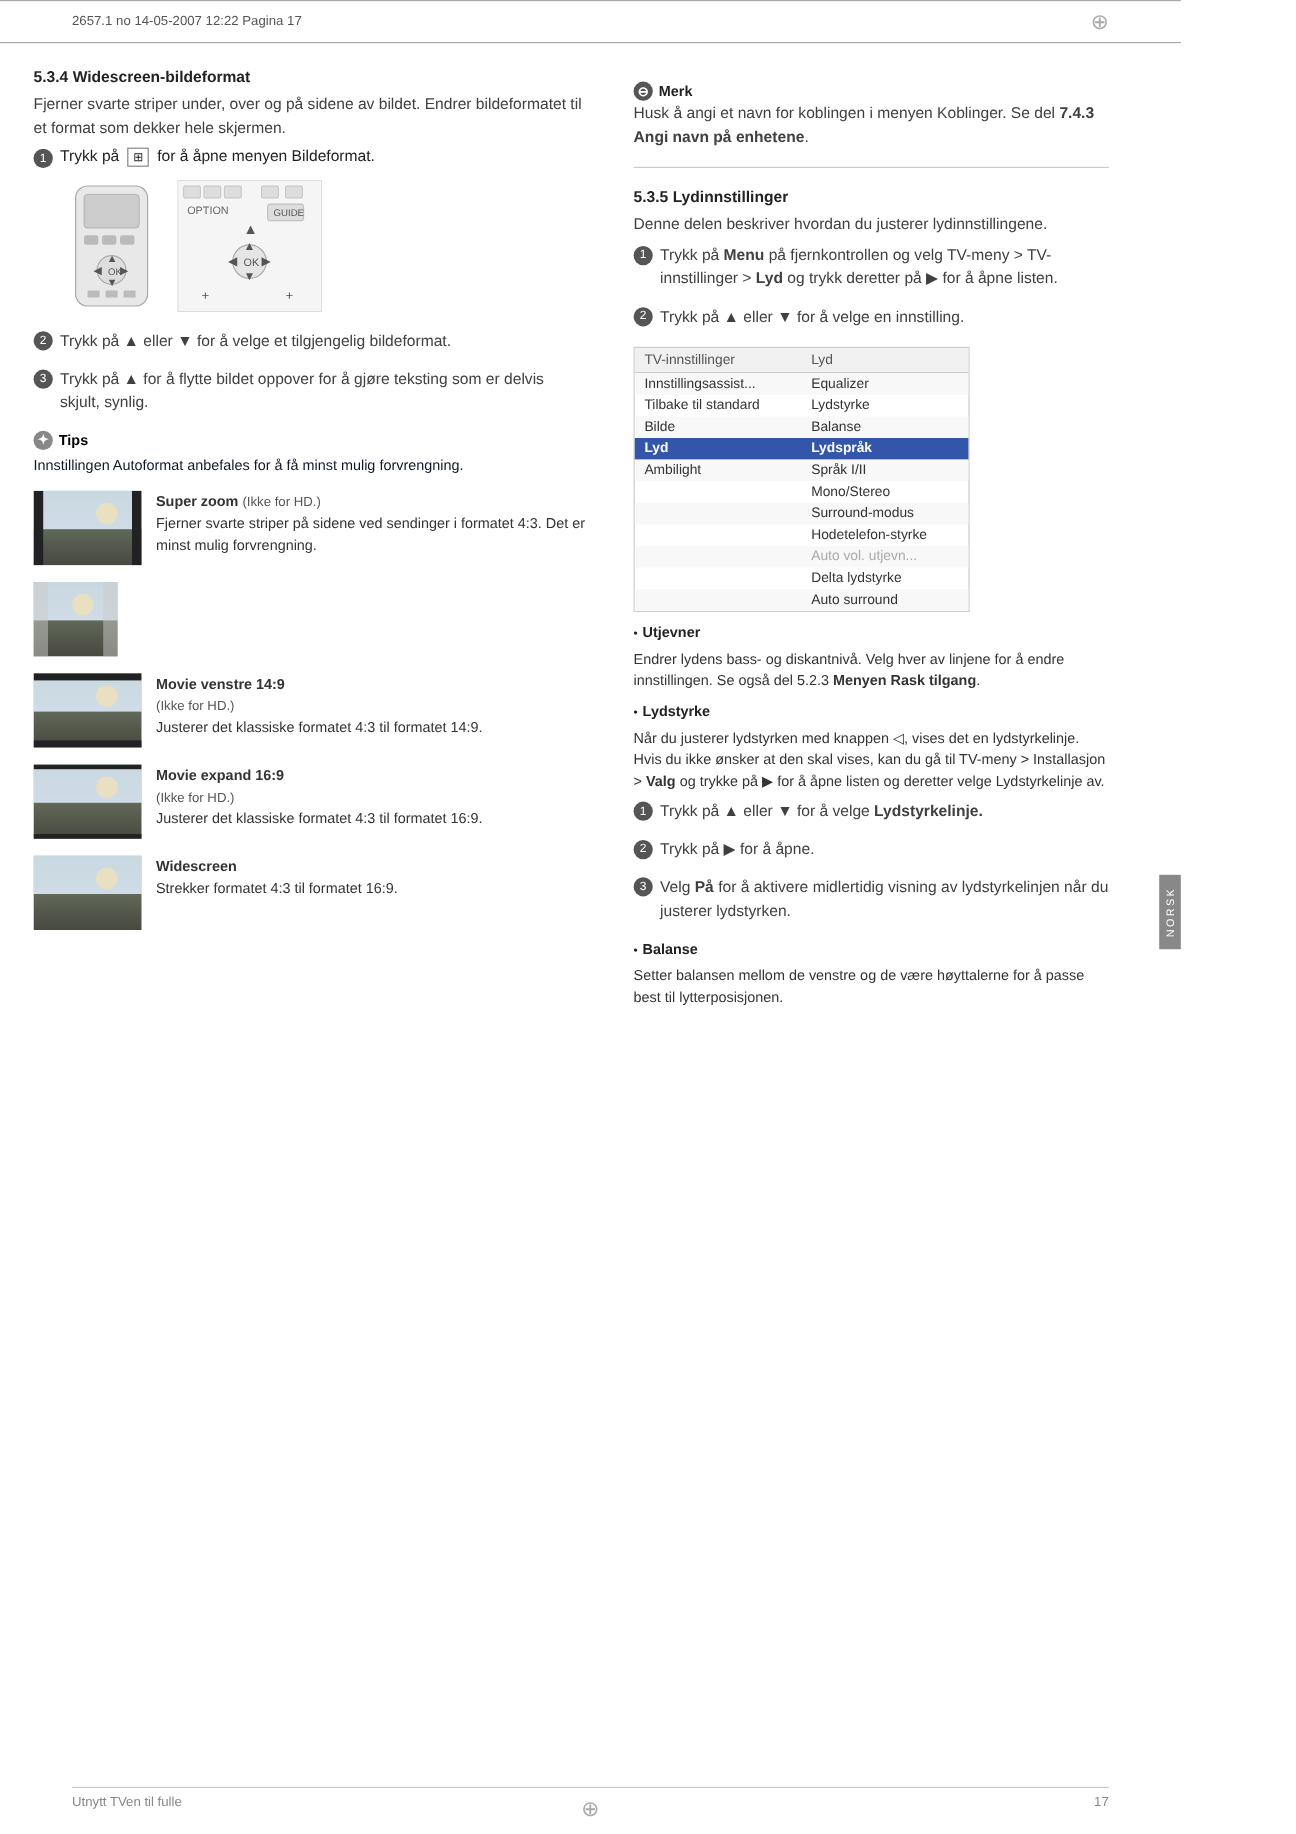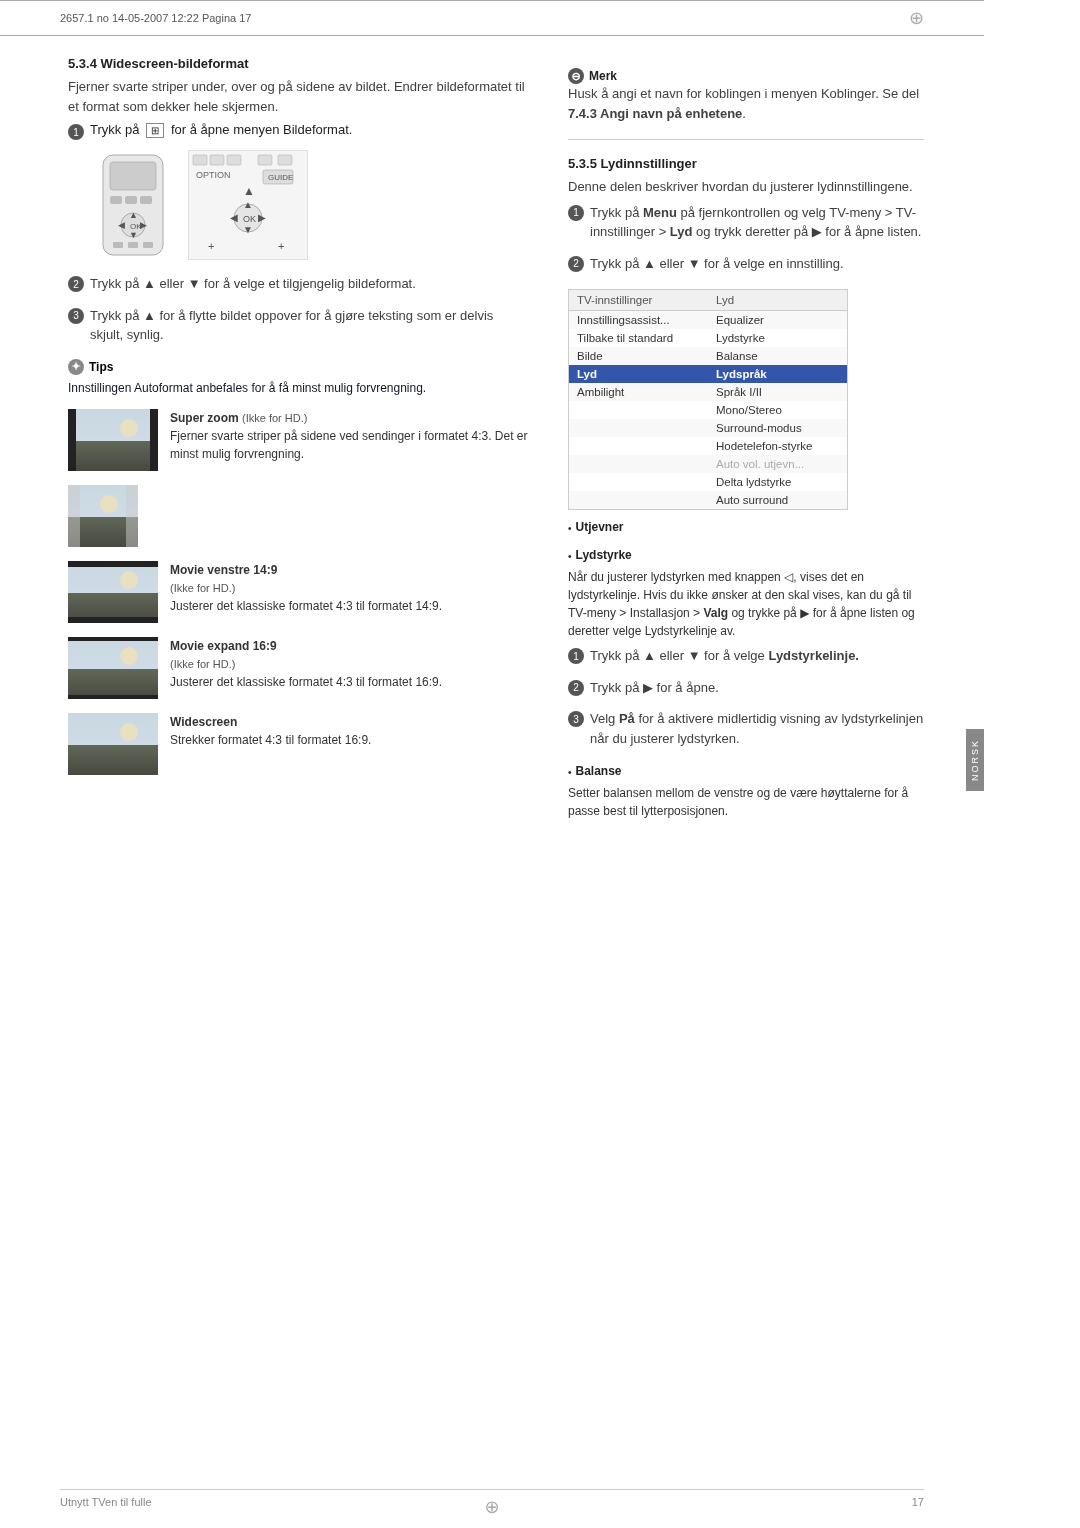--- a/index.html
+++ b/index.html
@@ -30,21 +30,21 @@
       font-size: 11px;
       color: #555;
       display: flex;
       align-items: center;
       gap: 20px;
     }
 
     
     .content {
       display: flex;
-      padding: 20px 60px 20px 68px;
+      padding: 20px 60px 20px 28px;
       gap: 40px;
       position: relative;
     }
 
     .left-col {
       width: 460px;
       flex-shrink: 0;
     }
 
     .right-col {
@@ -590,20 +590,21 @@
             <div class="menu-cell"></div>
             <div class="menu-cell">Auto surround</div>
           </div>
         </div>
 
         <div class="bullet-section">
           <div style="display:flex; align-items:flex-start; gap:4px; margin-bottom:2px;">
             <span style="font-size:10px; margin-top:3px;">•</span>
             <span class="bullet-heading">Utjevner</span>
           </div>
+          <p class="bullet-text">Endrer lydens bass- og diskantnivå. Velg hver av linjene for å endre innstillingen. Se også del 5.2.3 <strong>Menyen Rask tilgang</strong>.</p>
         </div>
 
         <div class="bullet-section">
           <div style="display:flex; align-items:flex-start; gap:4px; margin-bottom:2px;">
             <span style="font-size:10px; margin-top:3px;">•</span>
             <span class="bullet-heading">Lydstyrke</span>
           </div>
           <p class="bullet-text">Når du justerer lydstyrken med knappen ◁, vises det en lydstyrkelinje. Hvis du ikke ønsker at den skal vises, kan du gå til TV-meny &gt; Installasjon &gt; <strong>Valg</strong> og trykke på ▶ for å åpne listen og deretter velge Lydstyrkelinje av.</p>
 
           <div class="step">

